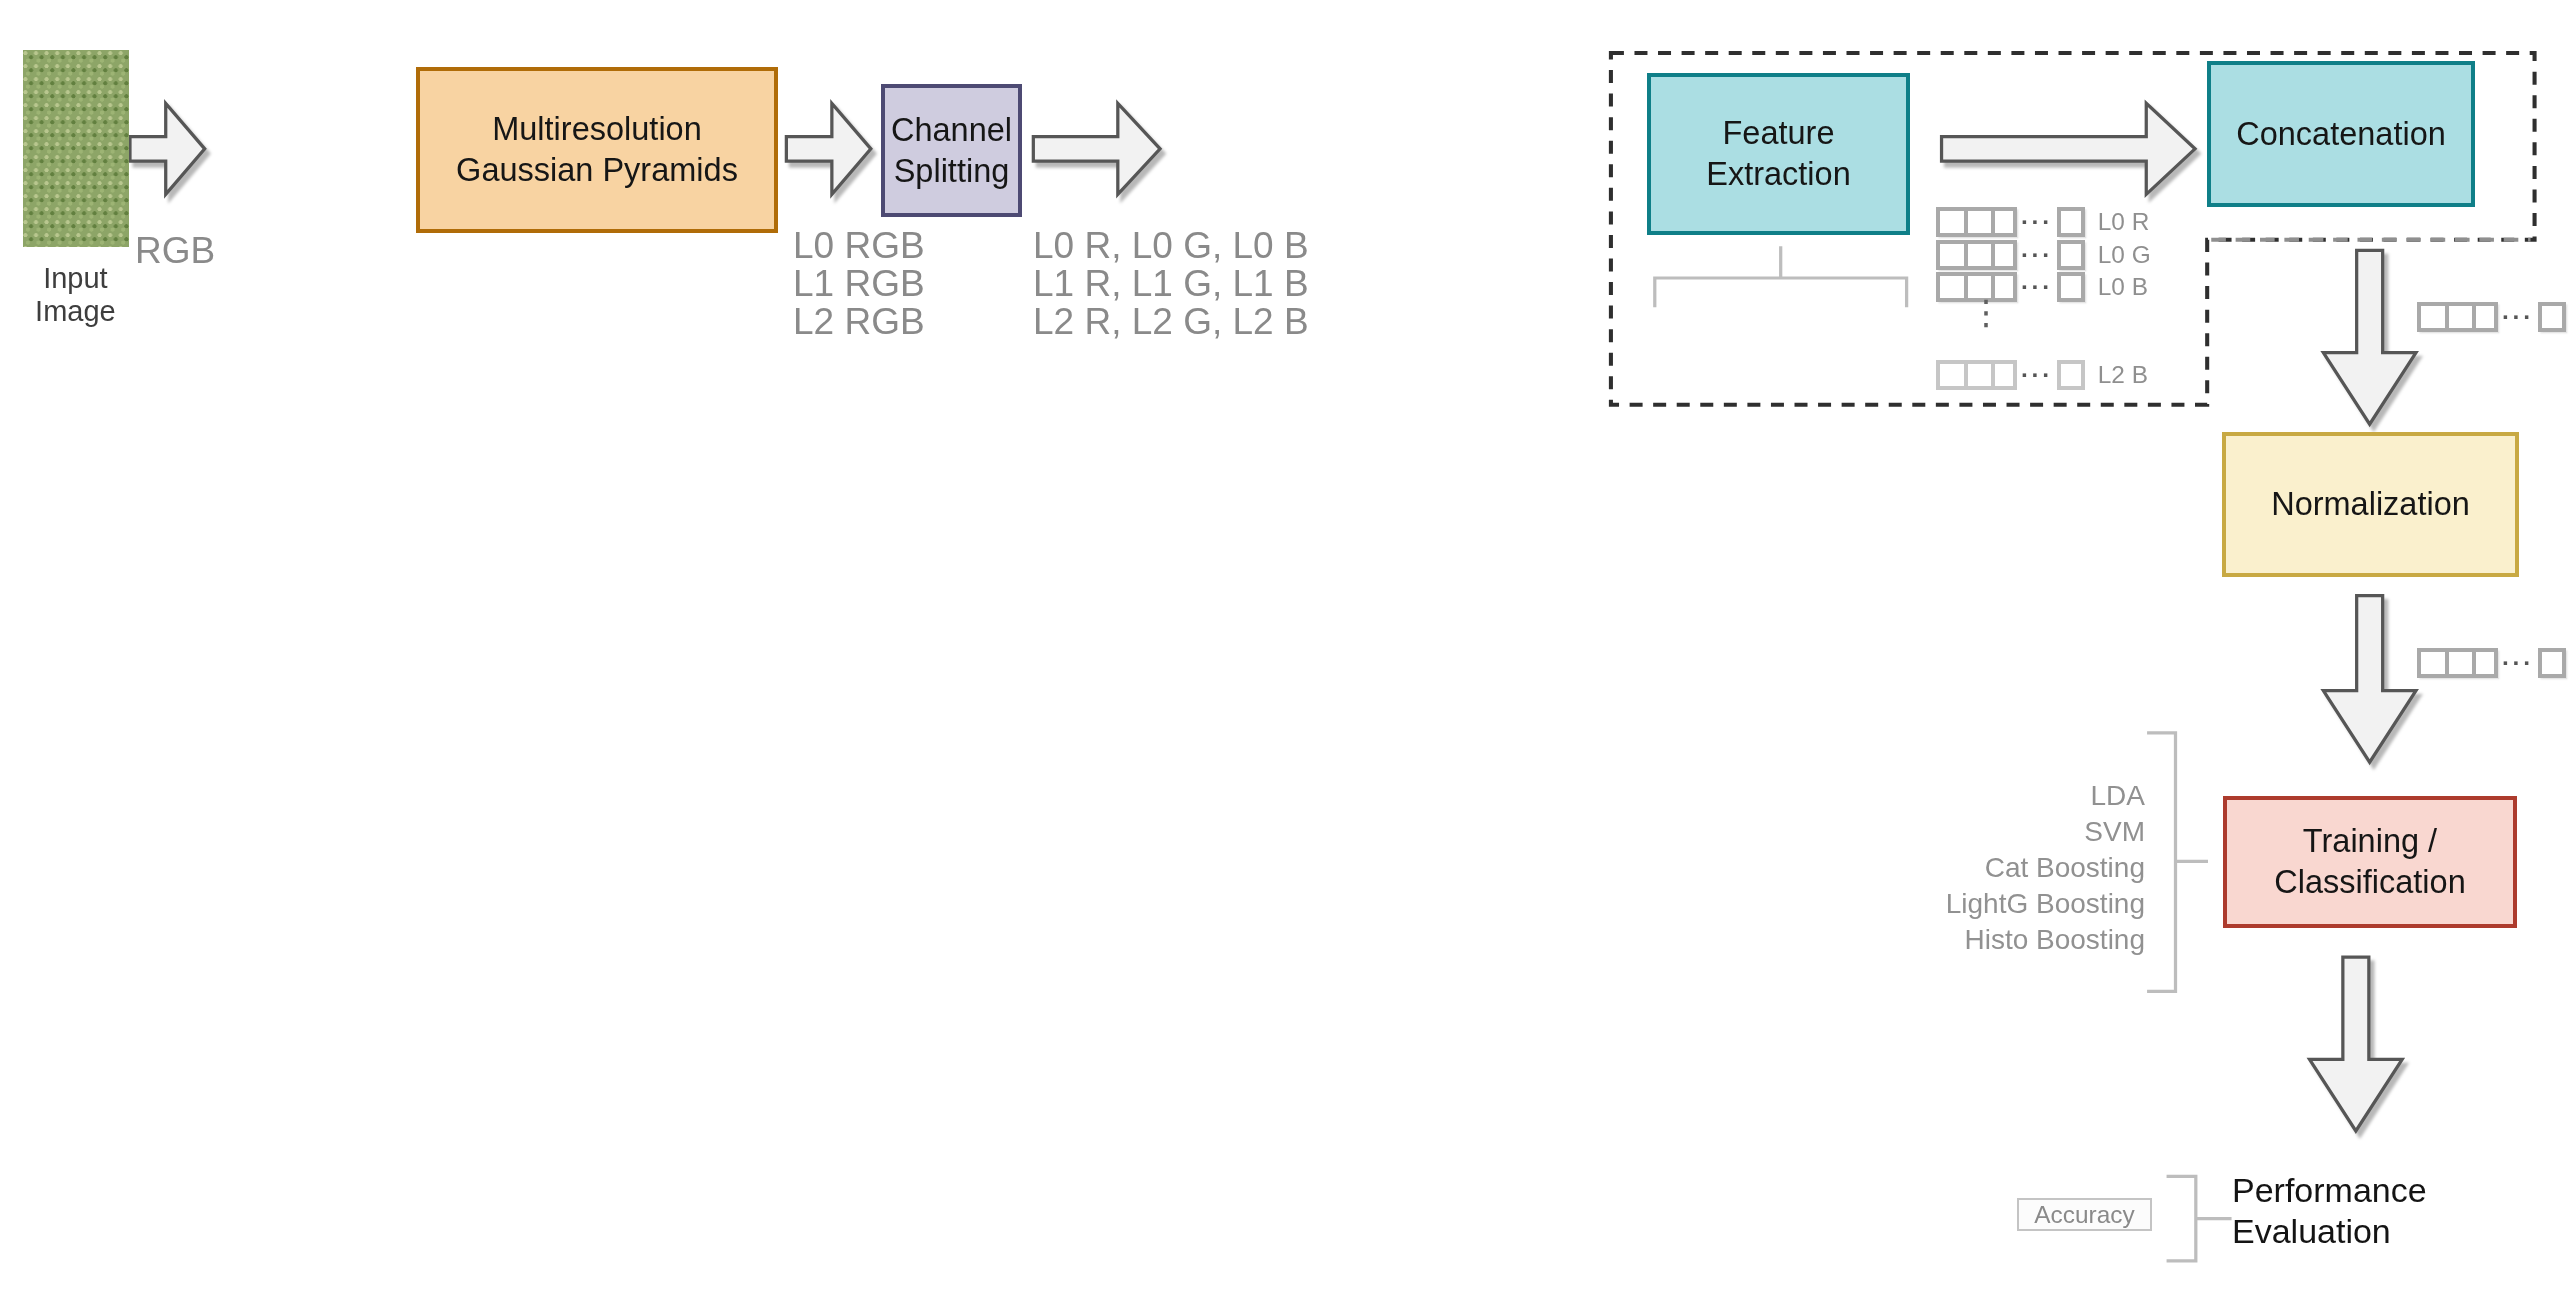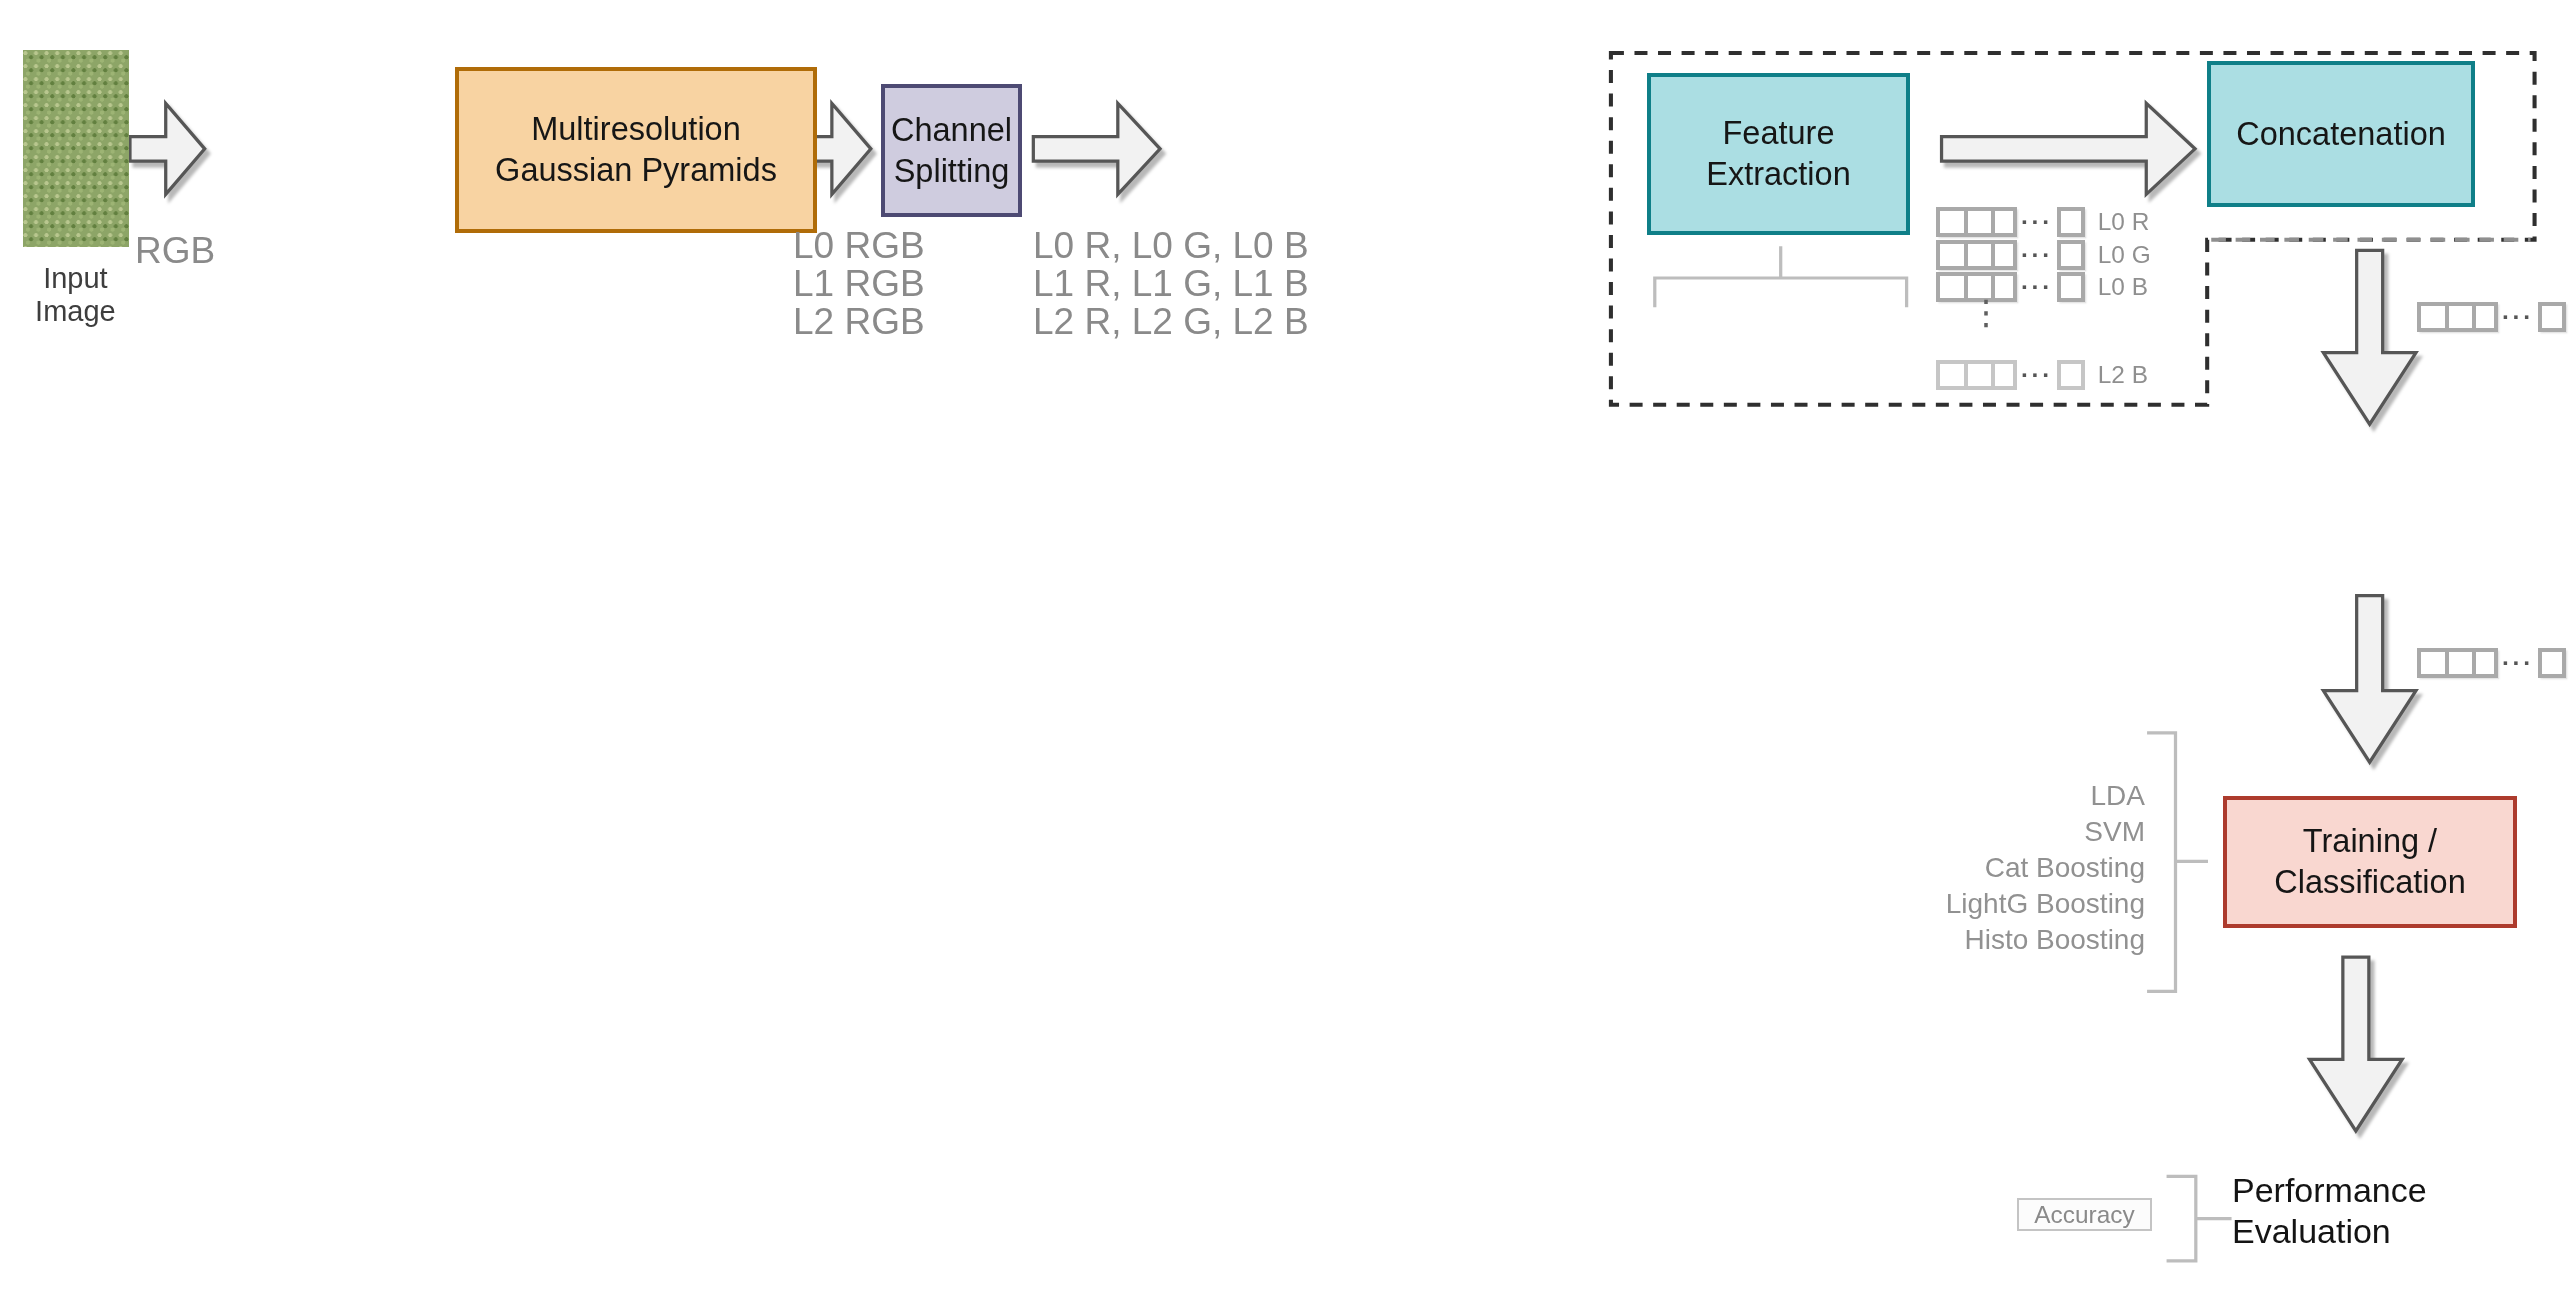--- a/index.html
+++ b/index.html
@@ -98,21 +98,21 @@
 
     <path class="bracket" d="M2192,303 L2192,342 M2037,378 L2037,342 L2347,342 L2347,378"></path>
     <path class="bracket" d="M2643,902 L2678,902 L2678,1220 L2643,1220 M2678,1060 L2718,1060"></path>
     <path class="bracket" d="M2667,1448 L2703,1448 L2703,1552 L2667,1552 M2703,1500 L2747,1500"></path>
   </svg>
 
   <div class="texture"></div>
   <div class="caption" style="left:2.4px;top:262px;width:146px;">Input Image</div>
   <div class="gray-label" style="left:135px;top:232px;">RGB</div>
 
-  <div class="node box-pyramids" style="left:416px;top:67px;width:362px;height:166px;margin-left:39px;">Multiresolution
+  <div class="node box-pyramids" style="left:416px;top:67px;width:362px;height:166px;">Multiresolution
 Gaussian Pyramids</div>
   <div class="gray-label" style="left:793px;top:227px;">L0 RGB
 L1 RGB
 L2 RGB</div>
 
   <div class="node box-channel" style="left:881px;top:84px;width:141px;height:133px;">Channel
 Splitting</div>
   <div class="gray-label" style="left:1033px;top:227px;">L0 R, L0 G, L0 B
 L1 R, L1 G, L1 B
 L2 R, L2 G, L2 B</div>
@@ -171,20 +171,21 @@
   </div>
   <div class="vec-row" style="left:2417px;top:648px;">
     <div class="vec-group">
         <div class="vd" style="left:23.6px;"></div>
         <div class="vd" style="left:51px;"></div>
       </div>
     <span class="hdots">···</span>
     <div class="vec-cell"></div>
   </div>
 
+  <div class="node box-norm" style="left:2222px;top:432px;width:297px;height:145px;">Normalization</div>
 
   <div class="node box-train" style="left:2223px;top:796px;width:294px;height:132px;">Training /
 Classification</div>
 
   <div class="classifiers">
     <div>LDA</div>
     <div>SVM</div>
     <div>Cat Boosting</div>
     <div>LightG Boosting</div>
     <div>Histo Boosting</div>

